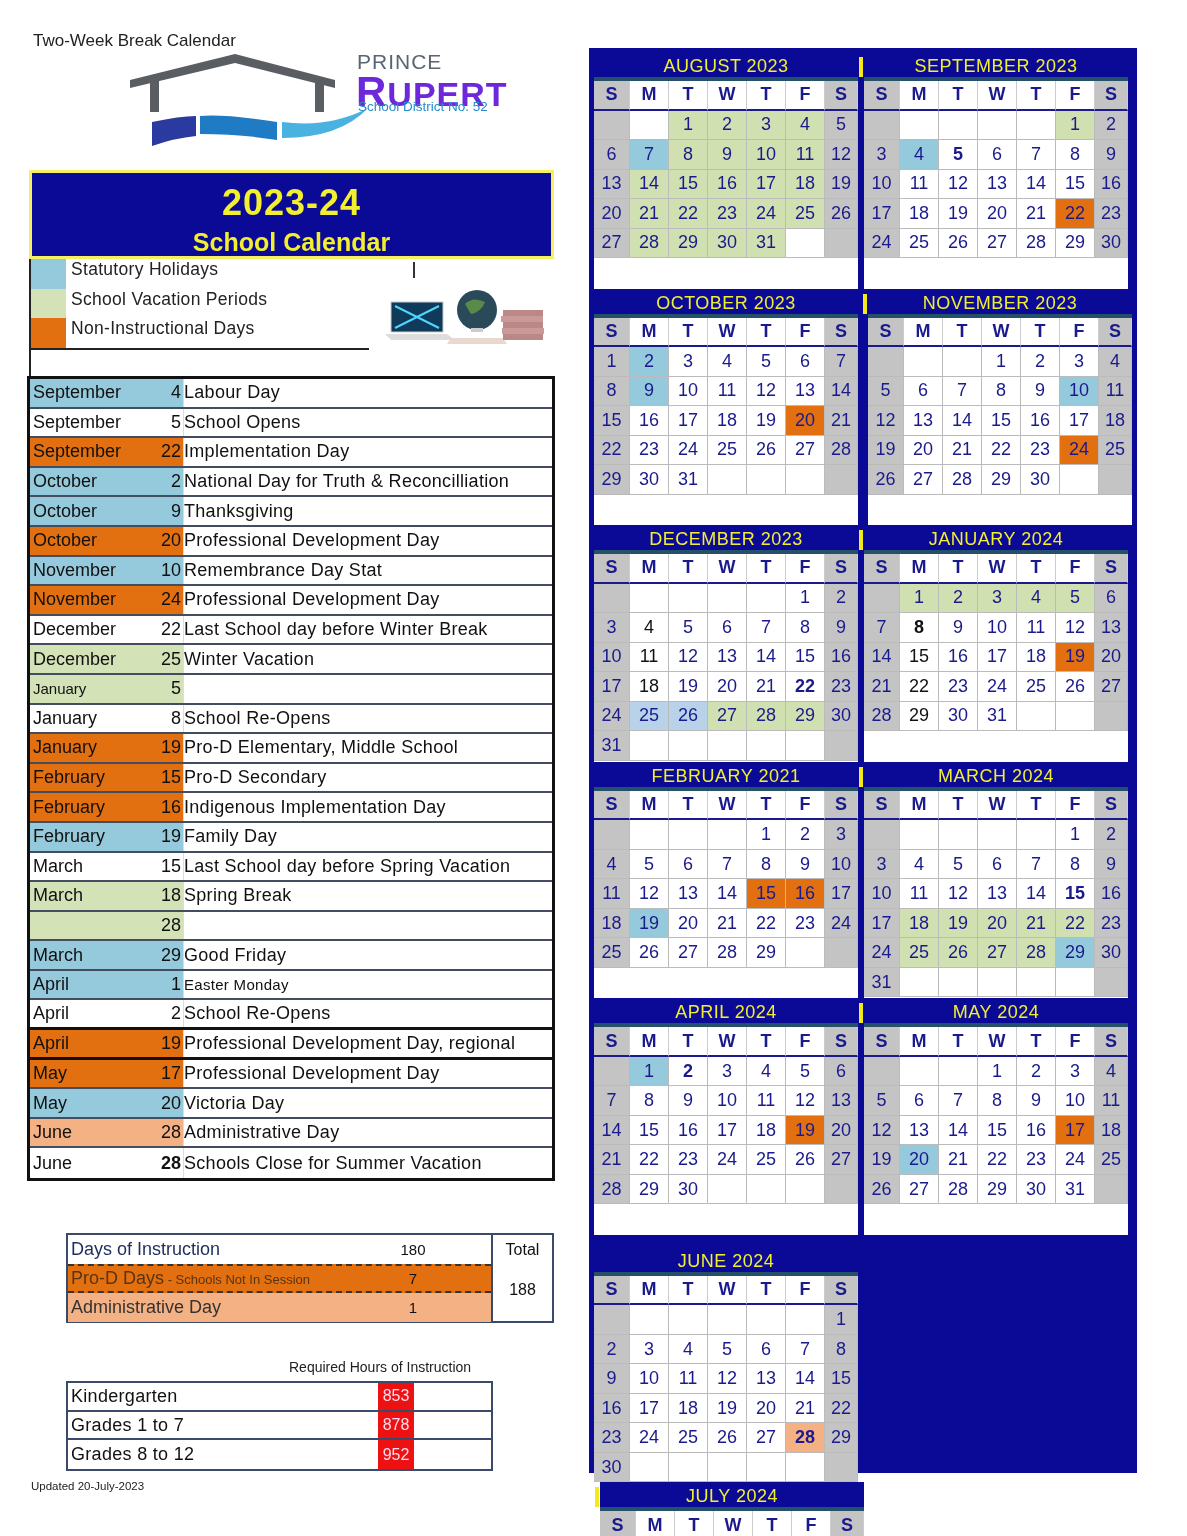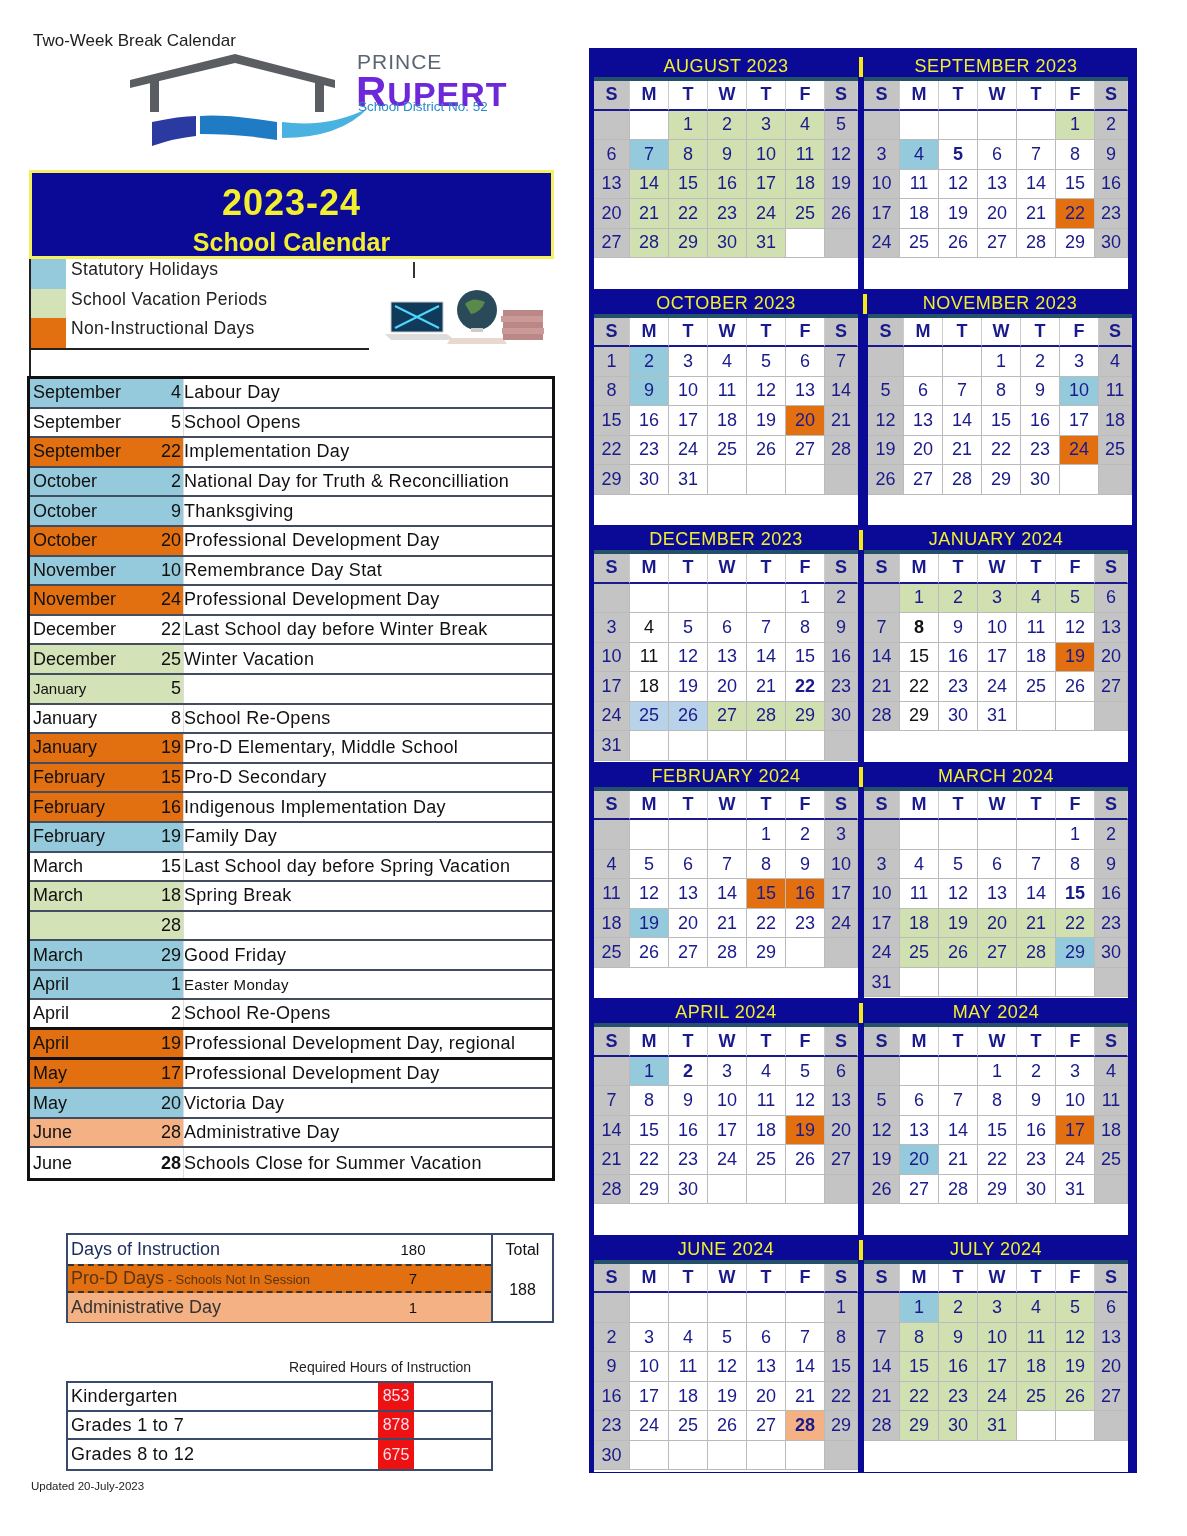--- a/index.html
+++ b/index.html
@@ -300,21 +300,21 @@
   <div class="hr-row">
     <div class="hr-lbl">Kindergarten</div>
     <div class="hr-val">853</div>
   </div>
   <div class="hr-row">
     <div class="hr-lbl">Grades 1 to 7</div>
     <div class="hr-val">878</div>
   </div>
   <div class="hr-row">
     <div class="hr-lbl">Grades 8 to 12</div>
-    <div class="hr-val">675</div>
+    <div class="hr-val">952</div>
   </div>
 </div>
 
 <div class="abs" id="updated">Updated  20-July-2023</div>
 
 <div class="abs" id="cal-wrap">
     <div class="cal-row">
       <div class="month">
         <div class="m-head">AUGUST 2023</div>
         <div class="grid">
@@ -613,21 +613,21 @@
           <div class="cell">31</div>
           <div class="cell"></div>
           <div class="cell"></div>
           <div class="cell we"></div>
         </div>
         <div class="m-foot"></div>
       </div>
     </div>
     <div class="cal-row" style="margin-top: 0px;">
       <div class="month">
-        <div class="m-head">FEBRUARY 2024</div>
+        <div class="m-head">FEBRUARY 2021</div>
         <div class="grid">
           <div class="dow we">S</div>
           <div class="dow">M</div>
           <div class="dow">T</div>
           <div class="dow">W</div>
           <div class="dow">T</div>
           <div class="dow">F</div>
           <div class="dow we">S</div>
           <div class="cell we"></div>
           <div class="cell"></div>
@@ -816,21 +816,21 @@
           <div class="cell">27</div>
           <div class="cell">28</div>
           <div class="cell">29</div>
           <div class="cell">30</div>
           <div class="cell">31</div>
           <div class="cell we"></div>
         </div>
         <div class="m-foot"></div>
       </div>
     </div>
-    <div class="cal-row" style="margin-top: 0px;">
+    <div class="cal-row" style="margin-top: 12px; flex-direction: column;">
       <div class="month">
         <div class="m-head">JUNE 2024</div>
         <div class="grid">
           <div class="dow we">S</div>
           <div class="dow">M</div>
           <div class="dow">T</div>
           <div class="dow">W</div>
           <div class="dow">T</div>
           <div class="dow">F</div>
           <div class="dow we">S</div>

